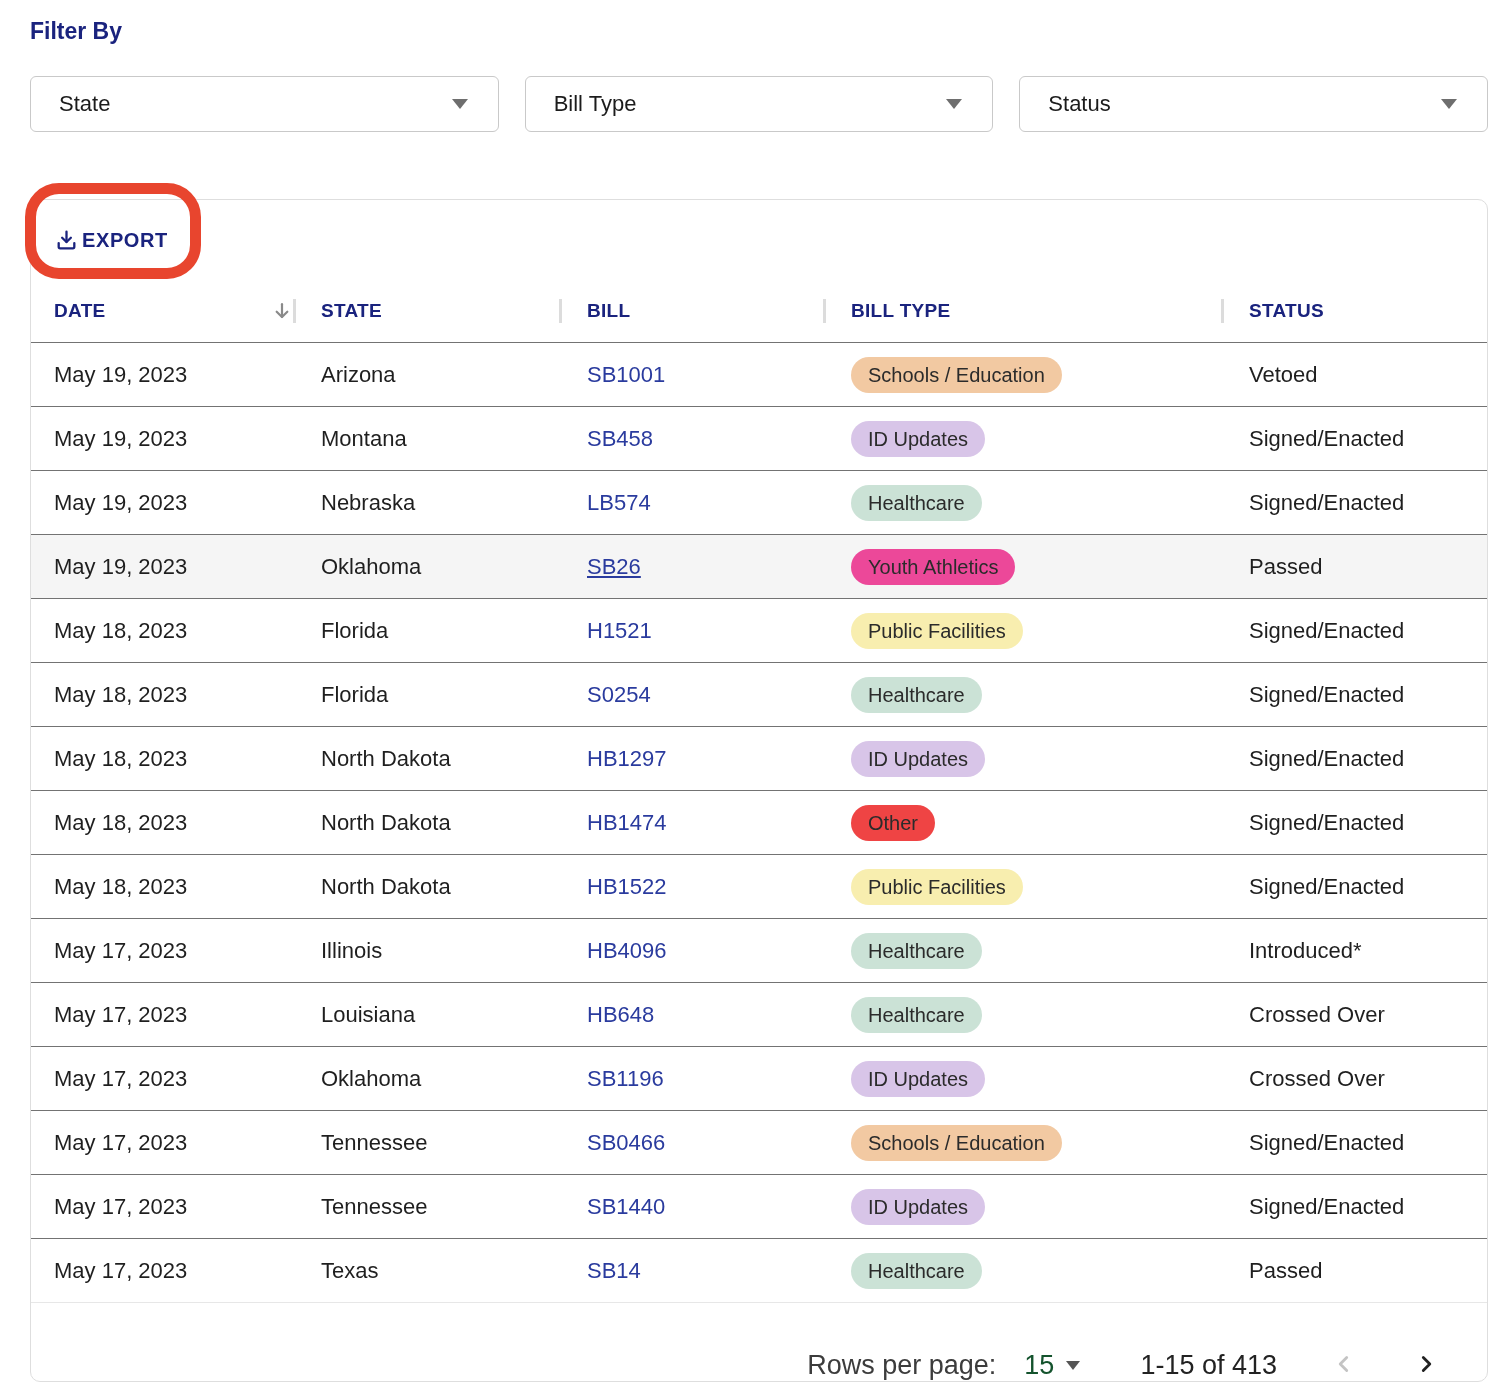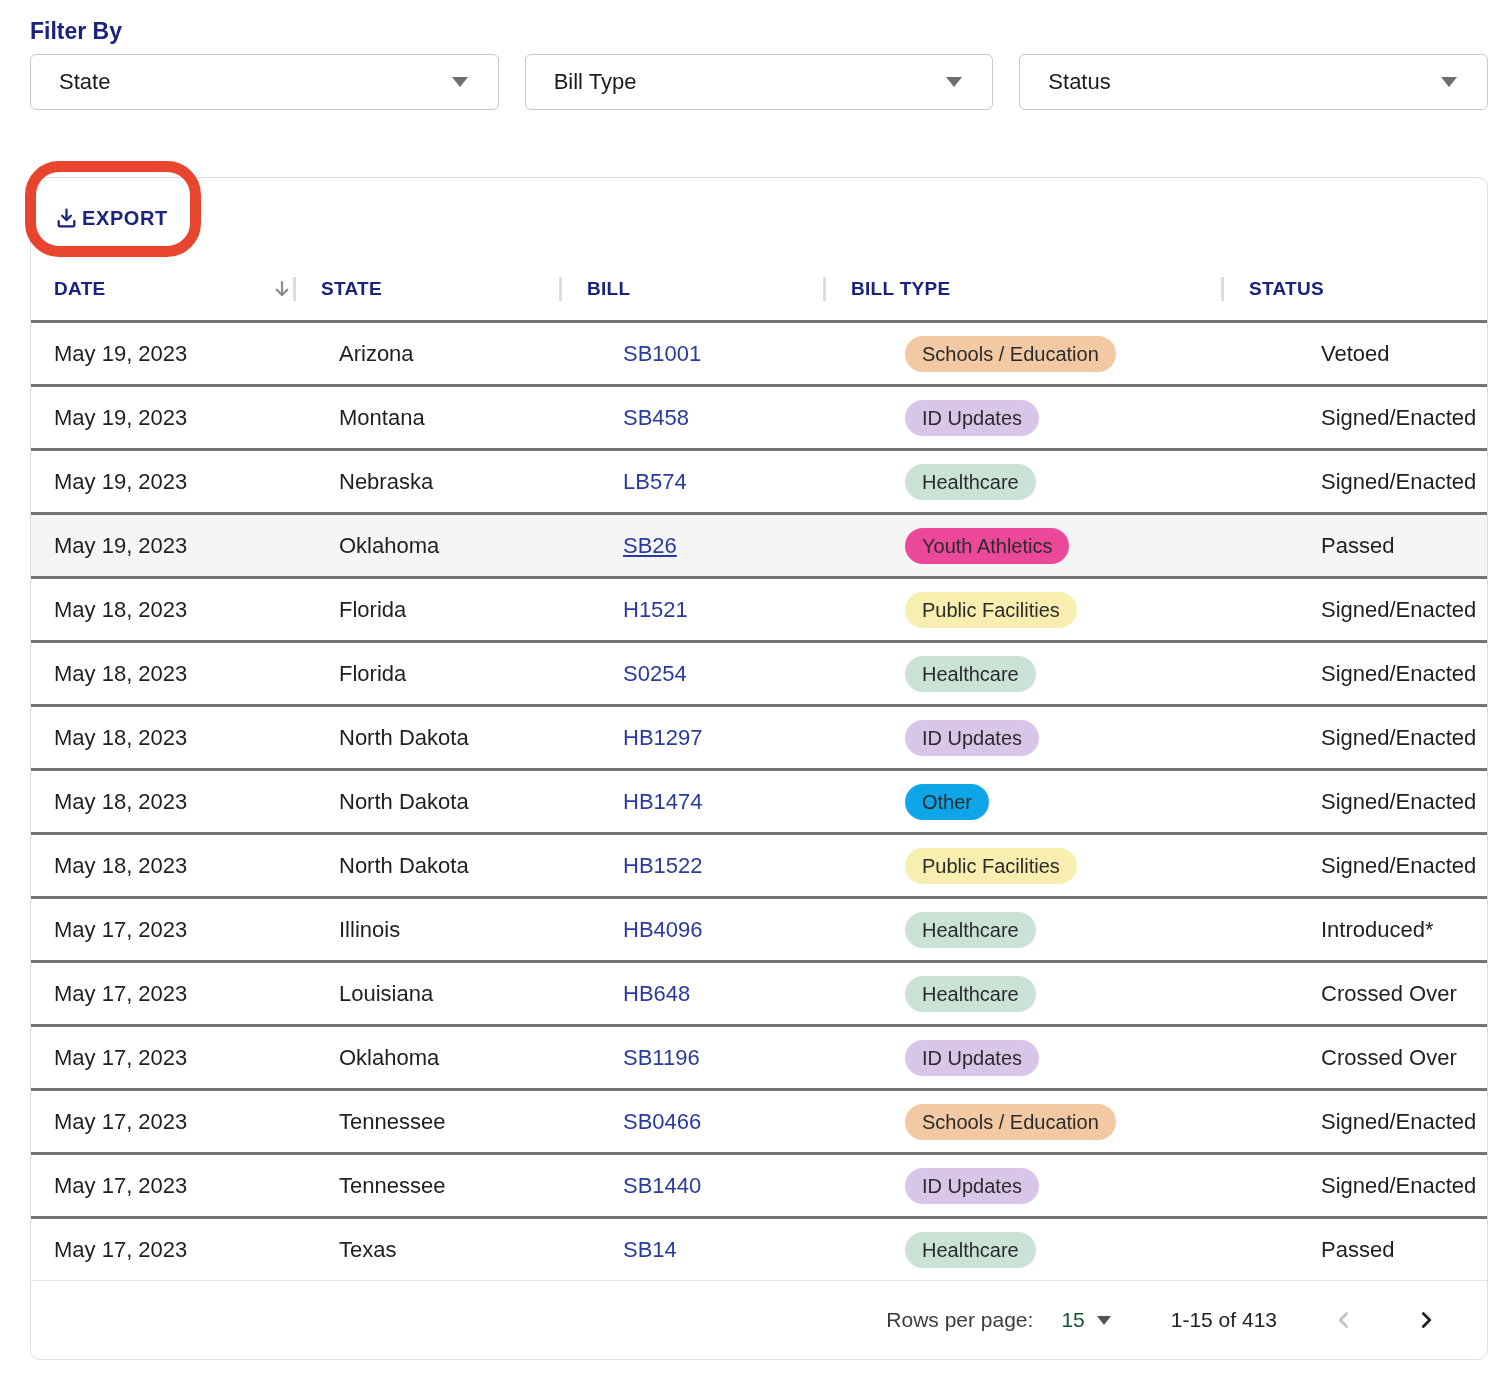--- a/index.html
+++ b/index.html
@@ -1,20 +1,20 @@
 <!DOCTYPE html>
 <html><head>
 <meta charset="utf-8">
 <style>
   * { margin:0; padding:0; box-sizing:border-box; }
   html,body { width:1512px; background:#ffffff; font-family:"Liberation Sans", sans-serif; color:#1f1f1f; }
   body { padding:18px 24px 0 30px; }
 
   
-  .page-title { font-size:23px; font-weight:bold; color:#1a237e; margin-bottom:9px; }
+  .page-title { font-size:23px; font-weight:bold; color:#1a237e; margin-bottom:31px; }
   .filter-row { display:flex; gap:26px; }
   .filter-select {
     flex:1; height:56px; border:1px solid #c9c9c9; border-radius:6px;
     display:flex; align-items:center; justify-content:space-between;
     padding:0 30px 0 28px; font-size:22px; color:#1c1c1c; background:#fff; cursor:pointer;
   }
   .tri-down { width:0; height:0; border-left:8px solid transparent; border-right:8px solid transparent; border-top:10px solid #6e6e6e; }
 
   
   .table-card { margin-top:67px; border:1px solid #dedede; border-radius:10px; background:#fff; }
@@ -30,29 +30,29 @@
   .grid-row { display:grid; grid-template-columns:239px 266px 264px 398px 1fr; padding-left:23px; align-items:center; }
   .cell { padding-left:28px; }
   .cell.first { padding-left:0;justify-content:space-between; }
 
   .thead { height:62px; }
   .th { font-size:19px; font-weight:bold; color:#1a237e; letter-spacing:0.3px; position:relative;
         display:flex; align-items:center; gap:10px; height:100%; }
   .th:not(.first)::before { content:""; position:absolute; left:0; top:50%; transform:translateY(-50%);
         width:3px; height:24px; background:#dcdcdc; }
 
-  .trow { height:64px; border-top:3px solid #737373; font-size:22px;gap:18px; }
+  .trow { height:64px; border-top:1px solid #737373; font-size:22px; }
   .trow.highlighted { background:#f5f5f5; }
   .bill-link { color:#2a3b9e; text-decoration:none; cursor:pointer; }
   .bill-link.underlined { text-decoration:underline; }
   .badge { display:inline-block; font-size:20px; color:#2b2b2b; padding:8px 17px; border-radius:19px; line-height:1; }
 
   
-  .tfoot { height:79px; border-top:1px solid #e7e7e7; display:flex; align-items:center; justify-content:flex-end;
-           padding-right:44px; font-size:21px; color:#3c3c3c; }
+  .tfoot { height:79px; border-top:1px solid #e7e7e7; display:flex; align-items:flex-end; justify-content:flex-end;
+           padding-right:44px; font-size:27px; color:#3c3c3c; }
   .rpp-label { margin-right:28px; }
   .rpp-value { display:flex; align-items:center; gap:12px; color:#14532d; cursor:pointer; }
   .rpp-value .tri-down { border-left-width:7px; border-right-width:7px; border-top-width:9px; border-top-color:#555; }
   .range-label { margin-left:60px; color:#222; }
   .pager-btn { background:none; border:none; cursor:pointer; display:flex; align-items:center; justify-content:center; width:34px; height:34px; }
   .pager-prev { margin-left:50px; }
   .pager-next { margin-left:48px; }
 </style>
 </head>
 <body>
@@ -163,21 +163,21 @@
     <div class="cell">North Dakota</div>
     <div class="cell"><a class="bill-link">HB1297</a></div>
     <div class="cell"><span class="badge" style="background-color: rgb(216, 197, 232);">ID Updates</span></div>
     <div class="cell">Signed/Enacted</div>
   </div>
 
   <div class="grid-row trow">
     <div class="cell first">May 18, 2023</div>
     <div class="cell">North Dakota</div>
     <div class="cell"><a class="bill-link">HB1474</a></div>
-    <div class="cell"><span class="badge" style="background-color: #0ea5e9;">Other</span></div>
+    <div class="cell"><span class="badge" style="background-color: #ef4444;">Other</span></div>
     <div class="cell">Signed/Enacted</div>
   </div>
 
   <div class="grid-row trow">
     <div class="cell first">May 18, 2023</div>
     <div class="cell">North Dakota</div>
     <div class="cell"><a class="bill-link">HB1522</a></div>
     <div class="cell"><span class="badge" style="background-color: rgb(248, 238, 175);">Public Facilities</span></div>
     <div class="cell">Signed/Enacted</div>
   </div>

